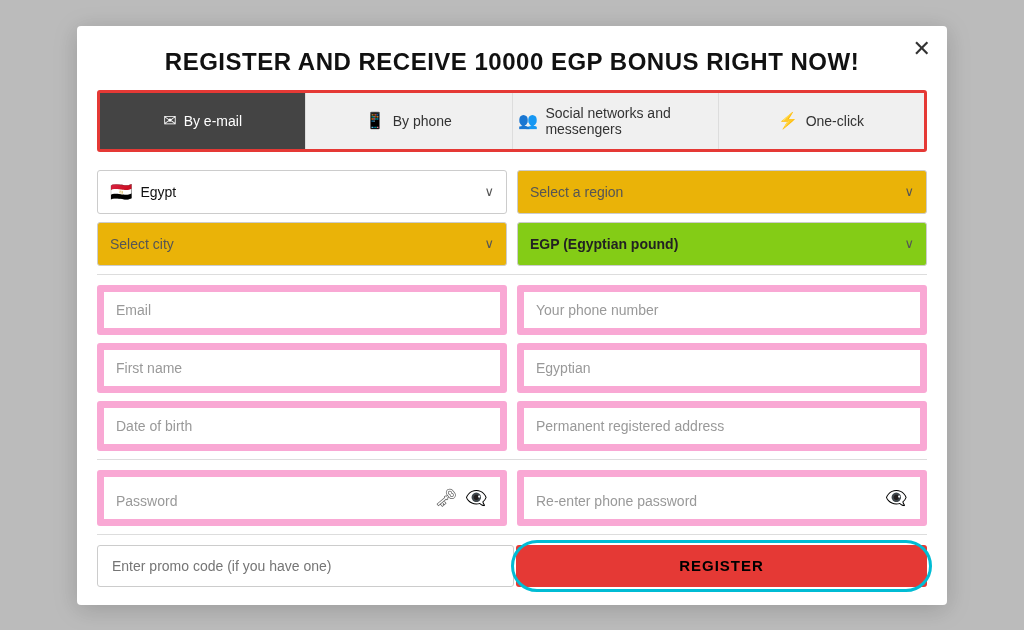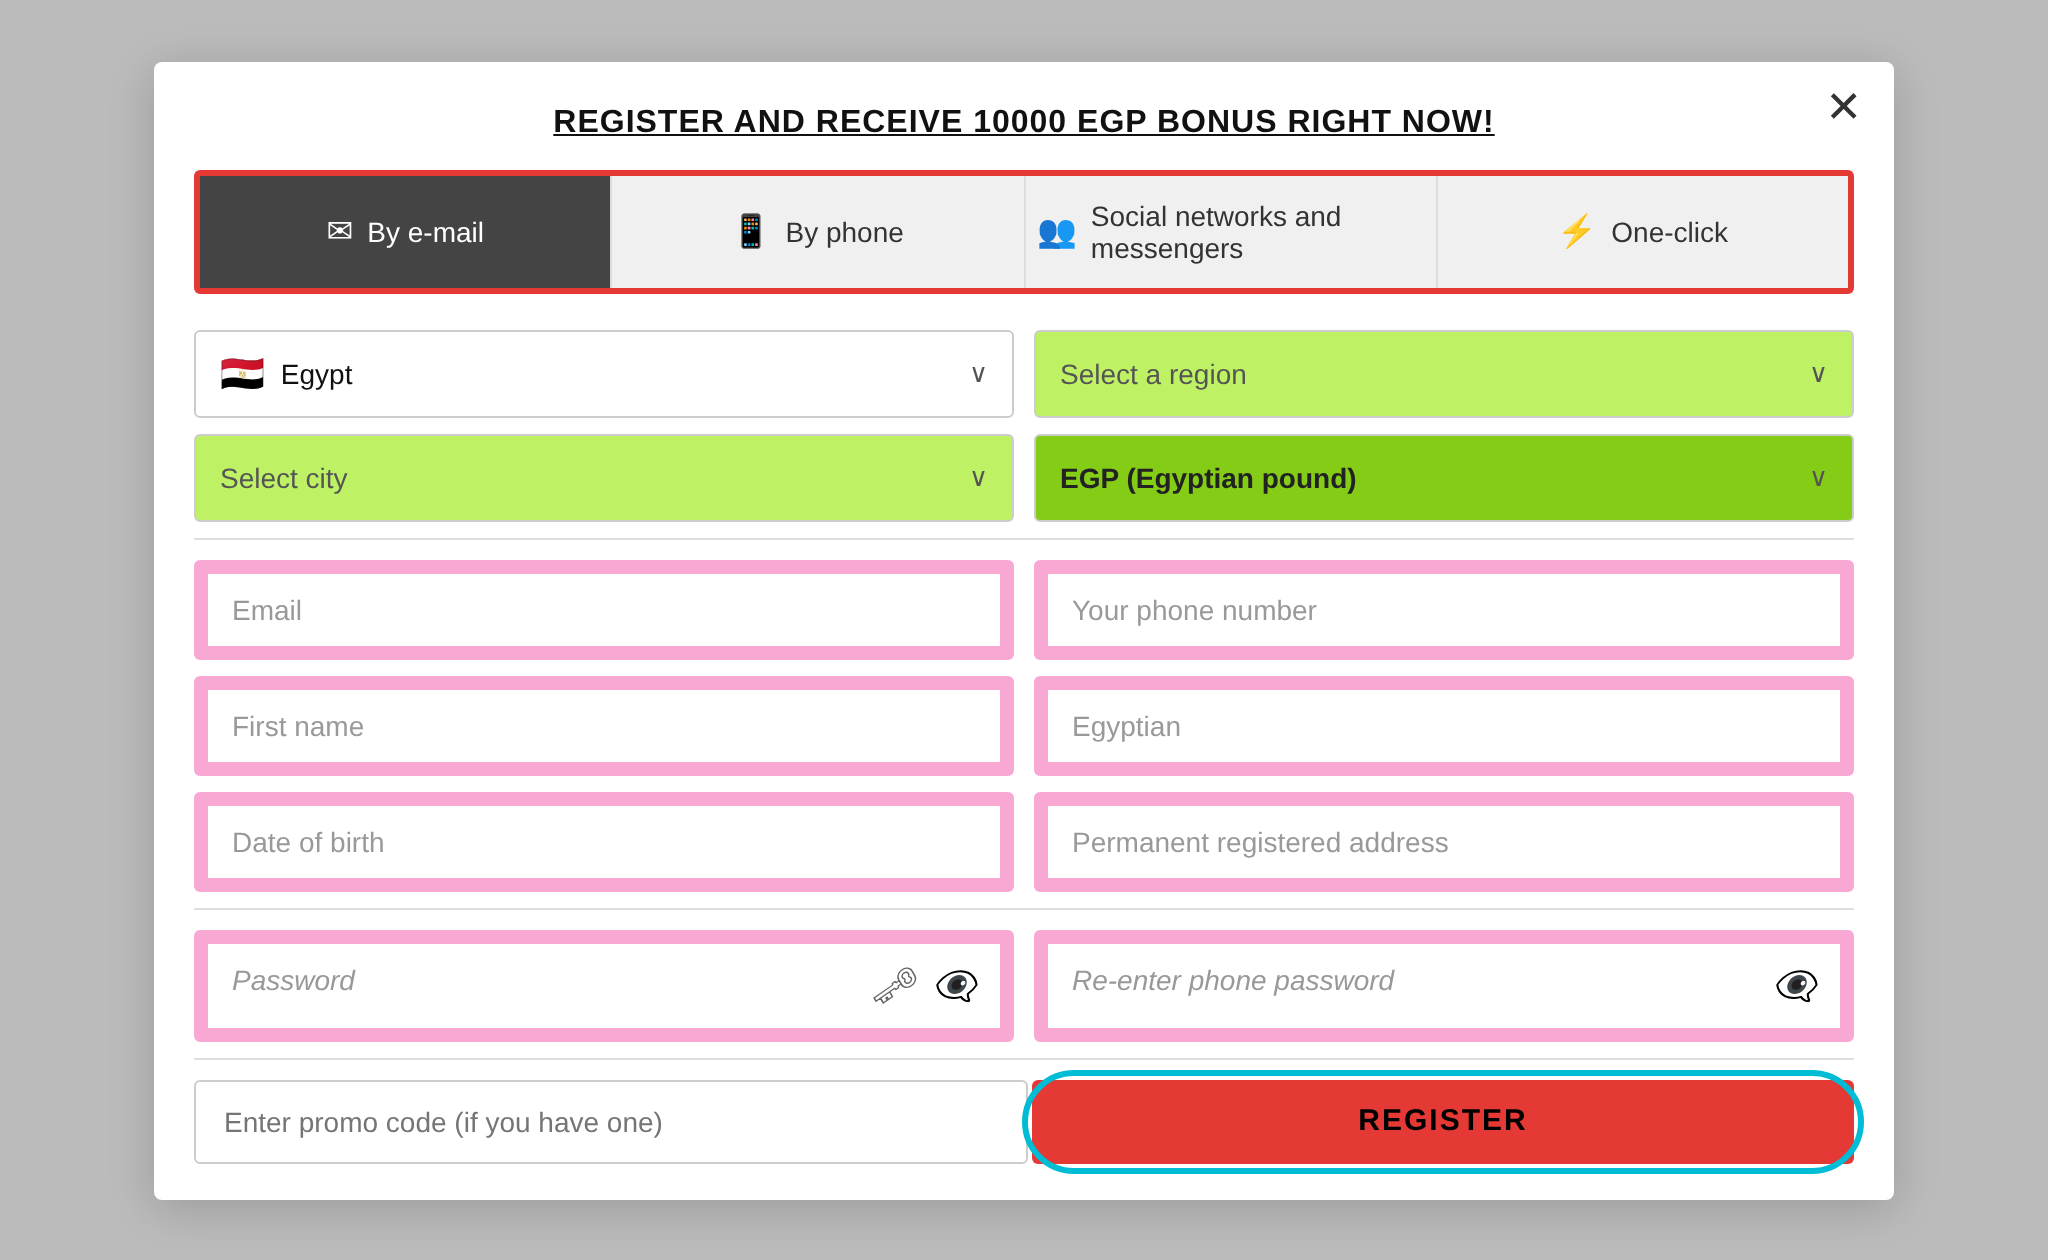--- a/index.html
+++ b/index.html
@@ -35,26 +35,25 @@
       top: 12px; right: 16px;
       font-size: 22px;
       cursor: pointer;
       color: #333;
       background: none;
       border: none;
       line-height: 1;
     }
     .modal-title {
       text-align: center;
-      font-size: 16px;
+      font-size: 24px;
       font-weight: 900;
       padding: 22px 40px 14px;
       letter-spacing: 0.5px;
       color: #111;
-      text-decoration: underline;
     }
     .tabs-wrapper {
       border: 3px solid #e53935;
       border-radius: 3px;
       margin: 0 20px 18px;
       display: flex;
       overflow: hidden;
     }
     .tab {
       flex: 1;
@@ -89,21 +88,21 @@
     }
     .form-select, .form-input {
       flex: 1;
       display: flex;
       align-items: center;
       border: 1px solid #ccc;
       border-radius: 3px;
       padding: 10px 12px;
       font-size: 14px;
       color: #555;
-      background: #bef264;
+      background: #eab308;
       cursor: pointer;
       position: relative;
       min-height: 44px;
     }
     .form-select.filled {
       background: #fff;
       color: #111;
       font-weight: 500;
     }
     .select-content {
@@ -132,22 +131,21 @@
       padding: 10px 12px;
       font-size: 14px;
       color: #777;
       background: #fff;
       min-height: 44px;
       display: flex;
       align-items: center;
     }
     .input-field.with-icons {
       display: flex;
-      align-items: flex-start;
-      font-style: italic;
+      align-items: flex-end;
     }
     .input-label {
       flex: 1;
       color: #999;
       font-size: 14px;
     }
     .input-icons {
       display: flex;
       gap: 8px;
       align-items: center;

